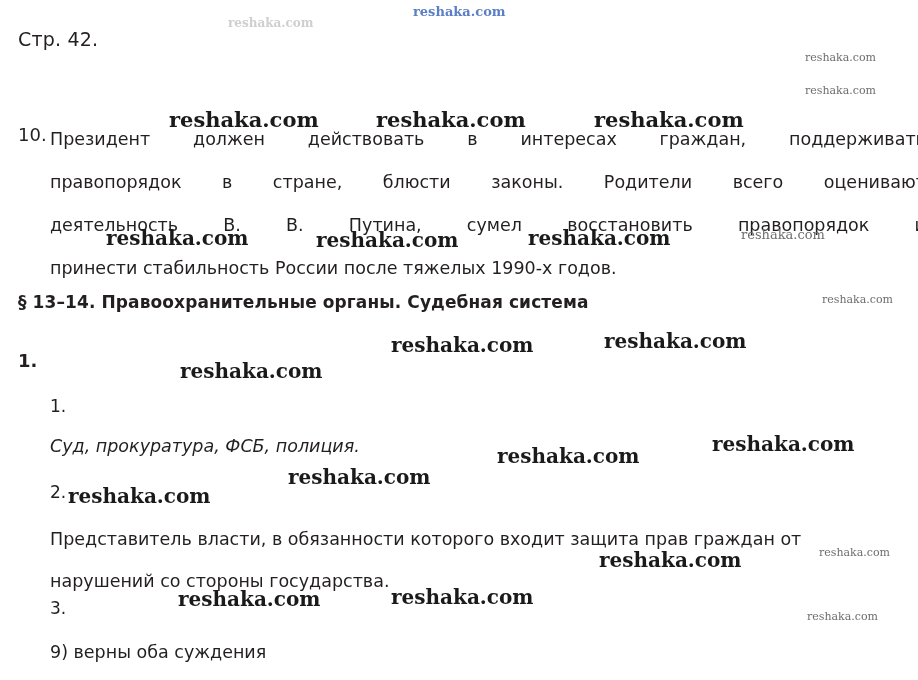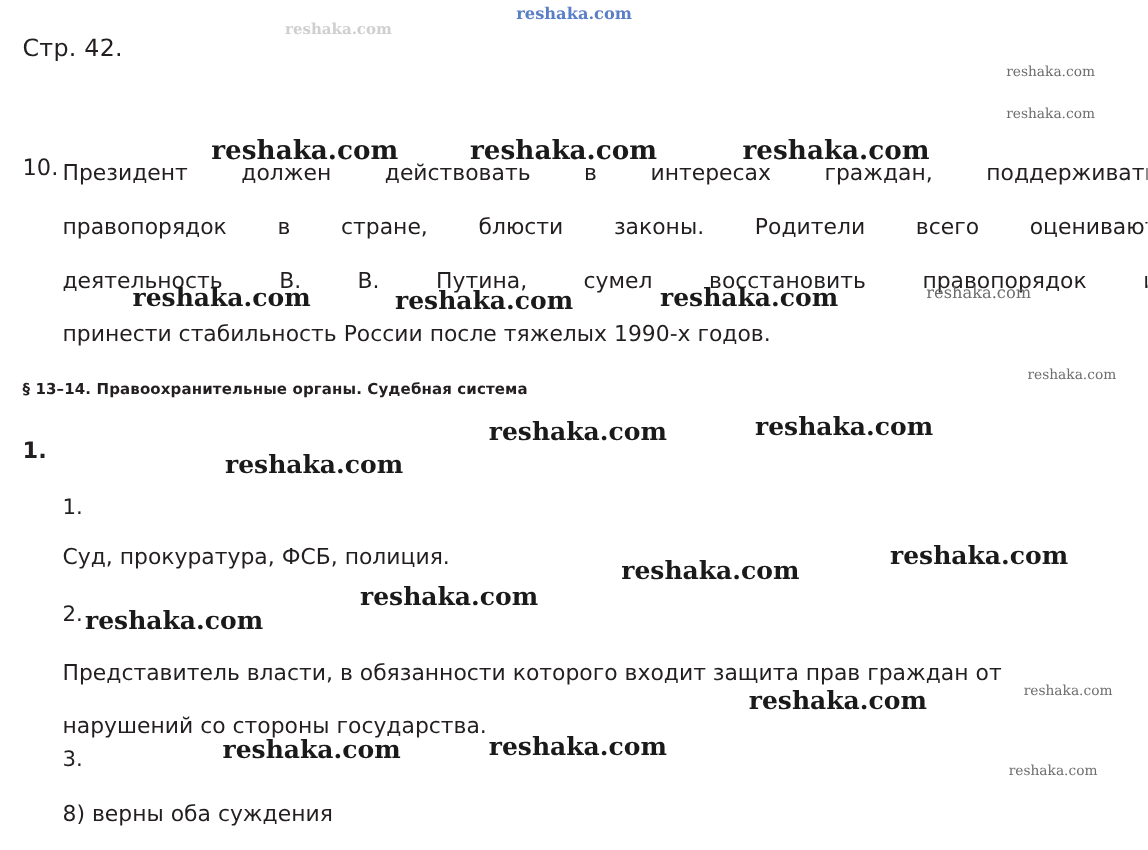--- a/index.html
+++ b/index.html
@@ -57,43 +57,43 @@
   .para-10 > span { display: block; }
   .jline {
     display: flex !important;
     justify-content: space-between;
     white-space: nowrap;
   }
   .heading {
     position: absolute;
     left: 0px;
     top: 292px;
-    font-size: 12px;
+    font-size: 17px;
     font-weight: bold;
     letter-spacing: .1px;
-    margin-top: 12px;
   }
   .num-1 {
     position: absolute;
     left: 0px;
     top: 350px;
     font-size: 18px;
     font-weight: bold;
   }
   .sub-1 {
     position: absolute;
     left: 32px;
     top: 396px;
     font-size: 17px;
   }
   .ans-1 {
     position: absolute;
     left: 32px;
     top: 436px;
     font-size: 17.5px;
+    font-style: italic;
   }
   .sub-2 {
     position: absolute;
     left: 32px;
     top: 482px;
     font-size: 17px;
   }
   .ans-2 {
     position: absolute;
     left: 32px;
@@ -198,21 +198,21 @@
     <div class="sub-1">1.</div>
     <div class="ans-1">Суд, прокуратура, ФСБ, полиция.</div>
 
     <div class="sub-2">2.</div>
     <div class="ans-2">
       <span>Представитель власти, в обязанности которого входит защита прав граждан от</span>
       <span>нарушений со стороны государства.</span>
     </div>
 
     <div class="sub-3">3.</div>
-    <div class="ans-3">8) верны оба суждения</div>
+    <div class="ans-3">9) верны оба суждения</div>
 
   </div>
 
   <div class="wm-layer" id="wm-layer">
       <div class="wm wm-blue" style="left: 413px; top: 4px; font-size: 13px;">reshaka.com</div>
       <div class="wm wm-faint" style="left: 228px; top: 16px; font-size: 12px;">reshaka.com</div>
       <div class="wm wm-grey" style="left: 805px; top: 51px; font-size: 11px;">reshaka.com</div>
       <div class="wm wm-dark" style="left: 169px; top: 107px; font-size: 21px;">reshaka.com</div>
       <div class="wm wm-dark" style="left: 376px; top: 107px; font-size: 21px;">reshaka.com</div>
       <div class="wm wm-dark" style="left: 594px; top: 107px; font-size: 21px;">reshaka.com</div>

